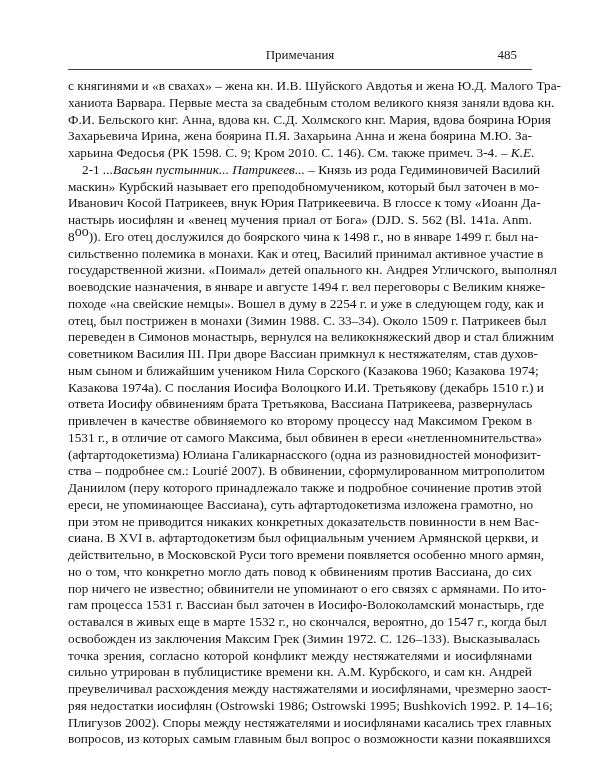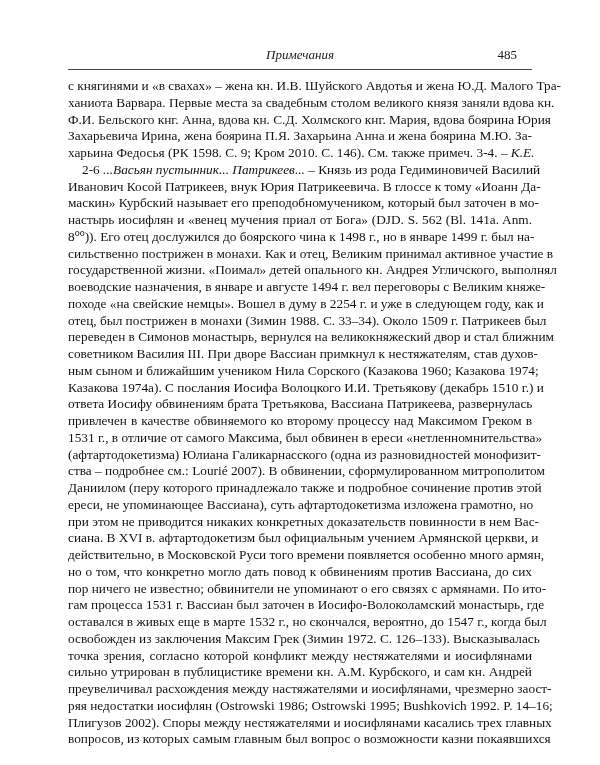--- a/index.html
+++ b/index.html
@@ -1,29 +1,29 @@
 <!DOCTYPE html>
 <html><head>
 <meta charset="utf-8">
 <style>
   html, body { margin: 0; padding: 0; background: #ffffff; }
   body { width: 600px; height: 765px; position: relative; overflow: hidden; }
   .page { position: absolute; left: 68px; top: 0; width: 464px; }
   .running-head { position: absolute; top: 47px; left: 0; width: 464px; height: 18px;
     font-family: "Liberation Serif", serif; font-size: 13px; color: #1a1a1a; }
-  .running-head .title { position: absolute; left: 0; right: 0; text-align: center; font-style: italic; }
+  .running-head .title { position: absolute; left: 0; right: 0; text-align: center; }
   .running-head .pagenum { position: absolute; right: 15px; top: 0; }
   .rule { position: absolute; top: 69px; left: 0; width: 464px; height: 0; border-top: 1.5px solid #444; }
   .body { position: absolute; top: 78px; left: 0; width: 464px;
     font-family: "Liberation Serif", serif; font-size: 13.3px; line-height: 16.75px; color: #151515;
     text-align: justify; }
   .line { display: block; white-space: nowrap; text-align-last: justify; text-align: justify; height: 16.75px; overflow: visible; }
   .indent { padding-left: 14px; }
   i { }
-  sup { font-size: 10px; line-height: 0; vertical-align: 5px; }
+  sup { font-size: 14px; line-height: 0; vertical-align: 5px; }
 </style>
 </head>
 <body>
 
 <div class="page">
   <div class="running-head">
     <span class="title">Примечания</span>
     <span class="pagenum">485</span>
   </div>
   <div class="rule"></div>
@@ -31,26 +31,26 @@
   <div class="body">
     <div>
       <span class="line">с княгинями и «в свахах» – жена кн. И.В. Шуйского Авдотья и жена Ю.Д. Малого Тра-</span>
       <span class="line">ханиота Варвара. Первые места за свадебным столом великого князя заняли вдова кн.</span>
       <span class="line">Ф.И. Бельского кнг. Анна, вдова кн. С.Д. Холмского кнг. Мария, вдова боярина Юрия</span>
       <span class="line">Захарьевича Ирина, жена боярина П.Я. Захарьина Анна и жена боярина М.Ю. За-</span>
       <span class="line"><span>харьина Федосья (РК 1598. С. 9; Кром 2010. С. 146). См. также примеч. 3-4. –</span> <i>К.Е.</i></span>
     </div>
 
     <div>
-      <span class="line indent"><span>2-6</span> <i>...Васьян пустынник... Патрикеев...</i> <span>– Князь из рода Гедиминовичей Василий</span></span>
+      <span class="line indent"><span>2-1</span> <i>...Васьян пустынник... Патрикеев...</i> <span>– Князь из рода Гедиминовичей Василий</span></span>
+      <span class="line">маскин» Курбский называет его преподобномучеником, который был заточен в мо-</span>
       <span class="line">Иванович Косой Патрикеев, внук Юрия Патрикеевича. В глоссе к тому «Иоанн Да-</span>
-      <span class="line">маскин» Курбский называет его преподобномучеником, который был заточен в мо-</span>
       <span class="line">настырь иосифлян и «венец мучения приал от Бога» (DJD. S. 562 (Bl. 141a. Anm.</span>
       <span class="line"><span>8</span><sup>oo</sup><span>)). Его отец дослужился до боярского чина к 1498 г., но в январе 1499 г. был на-</span></span>
-      <span class="line">сильственно пострижен в монахи. Как и отец, Великим принимал активное участие в</span>
+      <span class="line">сильственно полемика в монахи. Как и отец, Василий принимал активное участие в</span>
       <span class="line">государственной жизни. «Поимал» детей опального кн. Андрея Угличского, выполнял</span>
       <span class="line">воеводские назначения, в январе и августе 1494 г. вел переговоры с Великим княже-</span>
       <span class="line">походе «на свейские немцы». Вошел в думу в 2254 г. и уже в следующем году, как и</span>
       <span class="line">отец, был пострижен в монахи (Зимин 1988. С. 33–34). Около 1509 г. Патрикеев был</span>
       <span class="line">переведен в Симонов монастырь, вернулся на великокняжеский двор и стал ближним</span>
       <span class="line">советником Василия III. При дворе Вассиан примкнул к нестяжателям, став духов-</span>
       <span class="line">ным сыном и ближайшим учеником Нила Сорского (Казакова 1960; Казакова 1974;</span>
       <span class="line">Казакова 1974а). С послания Иосифа Волоцкого И.И. Третьякову (декабрь 1510 г.) и</span>
       <span class="line">ответа Иосифу обвинениям брата Третьякова, Вассиана Патрикеева, развернулась</span>
       <span class="line">привлечен в качестве обвиняемого ко второму процессу над Максимом Греком в</span>

